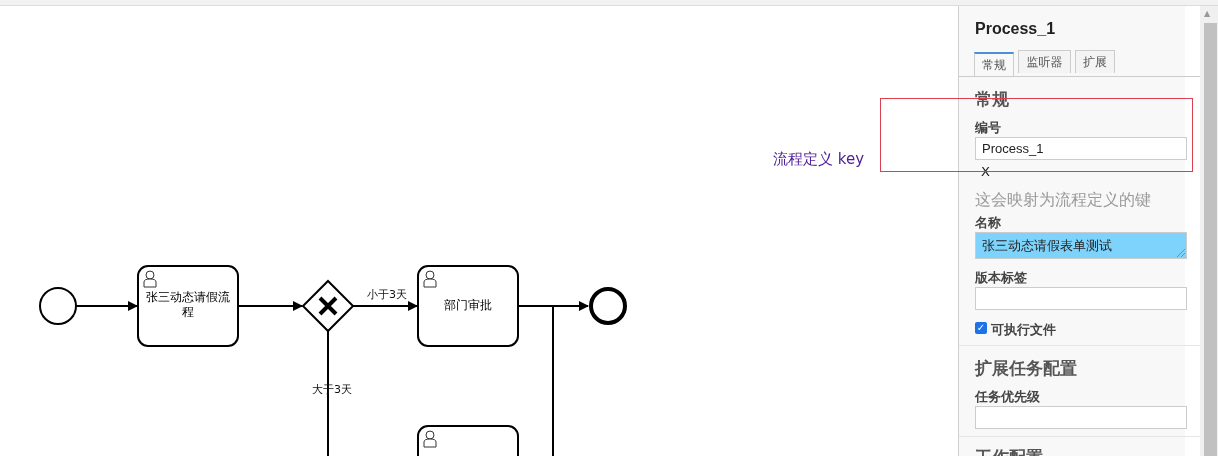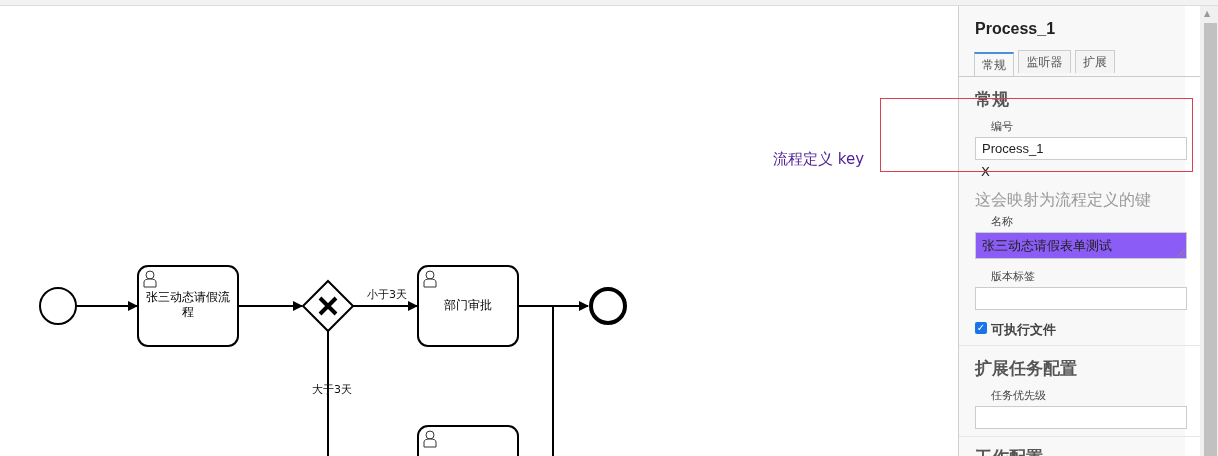--- a/index.html
+++ b/index.html
@@ -39,29 +39,29 @@
     position: absolute; left: 0; top: 44px; width: 242px; height: 26px;
     border-bottom: 1px solid #cccccc;
   }
   .tab {
     position: absolute; top: 0; height: 23px; box-sizing: border-box;
     border: 1px solid #cccccc; border-bottom: none; background: #f4f4f4;
     font-size: 12px; color: #555; text-align: center; line-height: 22px; cursor: pointer;
   }
   .tab.active { background: #f8f8f8; border-top: 2px solid #4a90d9; height: 24px; top: 2px; }
   .section-title { position: absolute; left: 16px; font-size: 17px; font-weight: bold; color: #555; }
-  .field-label { position: absolute; left: 32px; font-size: 11px; font-weight: normal; color: #444; }
+  .field-label { position: absolute; left: 16px; font-size: 13px; font-weight: bold; color: #444; }
   .text-input {
     position: absolute; left: 16px; width: 212px; height: 23px; box-sizing: border-box;
     border: 1px solid #cccccc; background: #fff; font-size: 13px; padding: 3px 6px; color: #222;
     font-family: "Liberation Sans", sans-serif;
   }
   .textarea-input {
     position: absolute; left: 16px; width: 212px; height: 27px; box-sizing: border-box;
-    border: 1px solid #cccccc; background: #8b5cf6; font-size: 13px; padding: 4px 6px; color: #222;
+    border: 1px solid #cccccc; background: #7dd3fc; font-size: 13px; padding: 4px 6px; color: #222;
   }
   .resize-grip {
     position: absolute; right: 1px; bottom: 1px; width: 8px; height: 8px;
     background: linear-gradient(135deg, transparent 45%, #888 46%, #888 52%, transparent 53%, transparent 70%, #888 71%, #888 77%, transparent 78%);
   }
   .clear-x { position: absolute; left: 22px; top: 158px; font-size: 13px; color: #222; cursor: pointer; }
   .help-text { position: absolute; left: 16px; top: 184px; font-size: 16px; color: #999; font-family: Liberation Mono, monospace; }
   .checkbox {
     position: absolute; left: 16px; top: 316px; width: 12px; height: 12px; border-radius: 2px;
     background: #1a73e8; color: #fff; font-size: 10px; line-height: 12px; text-align: center;

